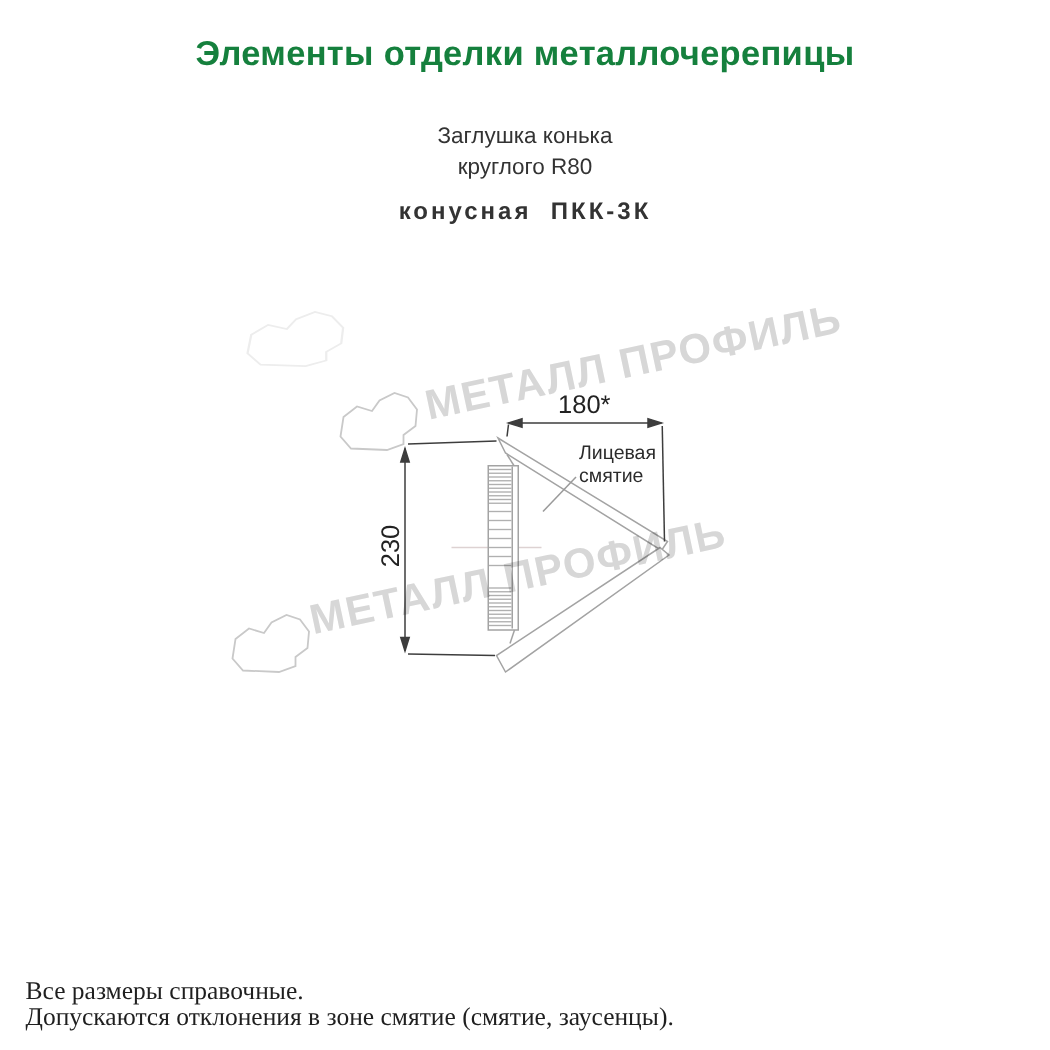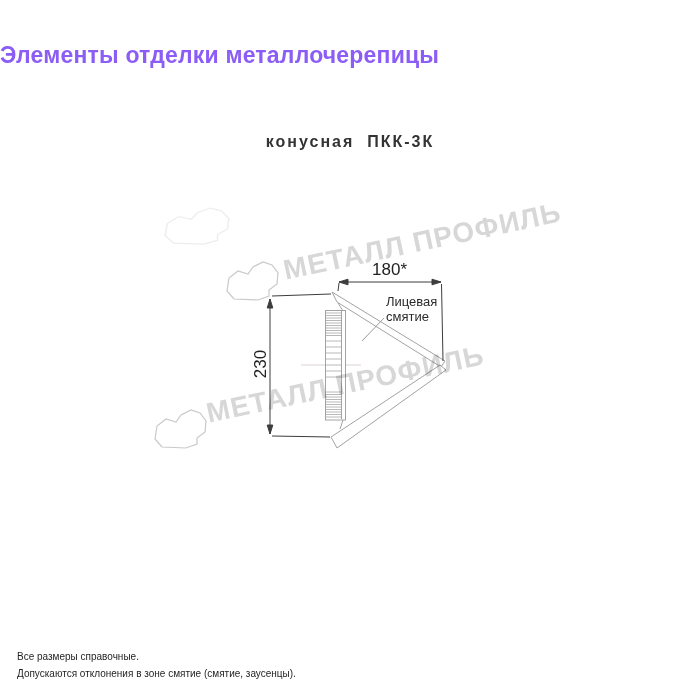--- a/index.html
+++ b/index.html
@@ -4,22 +4,22 @@
 <style>
   html,body{margin:0;padding:0;}
   body{
     width:700px;height:700px;position:relative;background:#ffffff;
     font-family:"Liberation Sans","DejaVu Sans",sans-serif;
     color:#2e2e2e;overflow:hidden;
   }
   .abs{position:absolute;}
   
   .page-title{
-    top:22px;left:0;width:700px;
-    font-size:23px;font-weight:700;color:#8b5cf6;letter-spacing:.2px;margin-top:20px;
+    top:22px;left:0;width:700px;text-align:center;
+    font-size:23px;font-weight:700;color:#15803d;letter-spacing:.2px;
   }
   .product-name{
     top:80px;left:0;width:700px;text-align:center;
     font-size:15px;font-weight:400;color:#333;line-height:21px;
   }
   .product-type{
     top:133px;left:0;width:700px;text-align:center;
     font-size:16px;font-weight:700;color:#333;
     letter-spacing:2px;white-space:pre;
   }
@@ -37,29 +37,31 @@
   .dim-text{font-size:17px;color:#222;z-index:3;}
   .dim-width{left:357px;top:260px;width:50px;text-align:right;}
   .dim-height{
     left:239px;top:354px;width:44px;text-align:center;
     transform:rotate(-90deg);transform-origin:center center;
   }
   .face-label{
     left:386px;top:294px;font-size:13px;line-height:15px;color:#2b2b2b;z-index:3;
   }
   
-  .footer-note{left:17px;font-size:10px;color:#1f1f1f;}
+  .footer-note{left:17px;font-size:17px;color:#1f1f1f;font-family:Liberation Serif, serif;}
   .footer-1{top:651px;}
   .footer-2{top:668px;}
 </style>
 </head>
 <body>
 
 <div class="abs page-title">Элементы отделки металлочерепицы</div>
 <div class="abs product-name">
+  <div>Заглушка конька</div>
+  <div>круглого R80</div>
 </div>
 <div class="abs product-type">конусная  ПКК-3К</div>
 
 <svg id="drawing-svg" class="abs" width="700" height="700" viewBox="0 0 700 700" xmlns="http://www.w3.org/2000/svg">
 
   <g stroke="#ededed" fill="none" stroke-width="1.2">
     <path transform="matrix(1.25,0,0,0.95,-118.75,-40.9)" d="M227,291 L229,278 L238,271 L248,274 L253,267 L263,262 L272,265 L278,273 L277,284 L269,290 L269,296 L258,300 L234,299 Z"></path>
   </g>
 
   <g stroke="#c9c9c9" fill="#ffffff" stroke-width="1.2">

